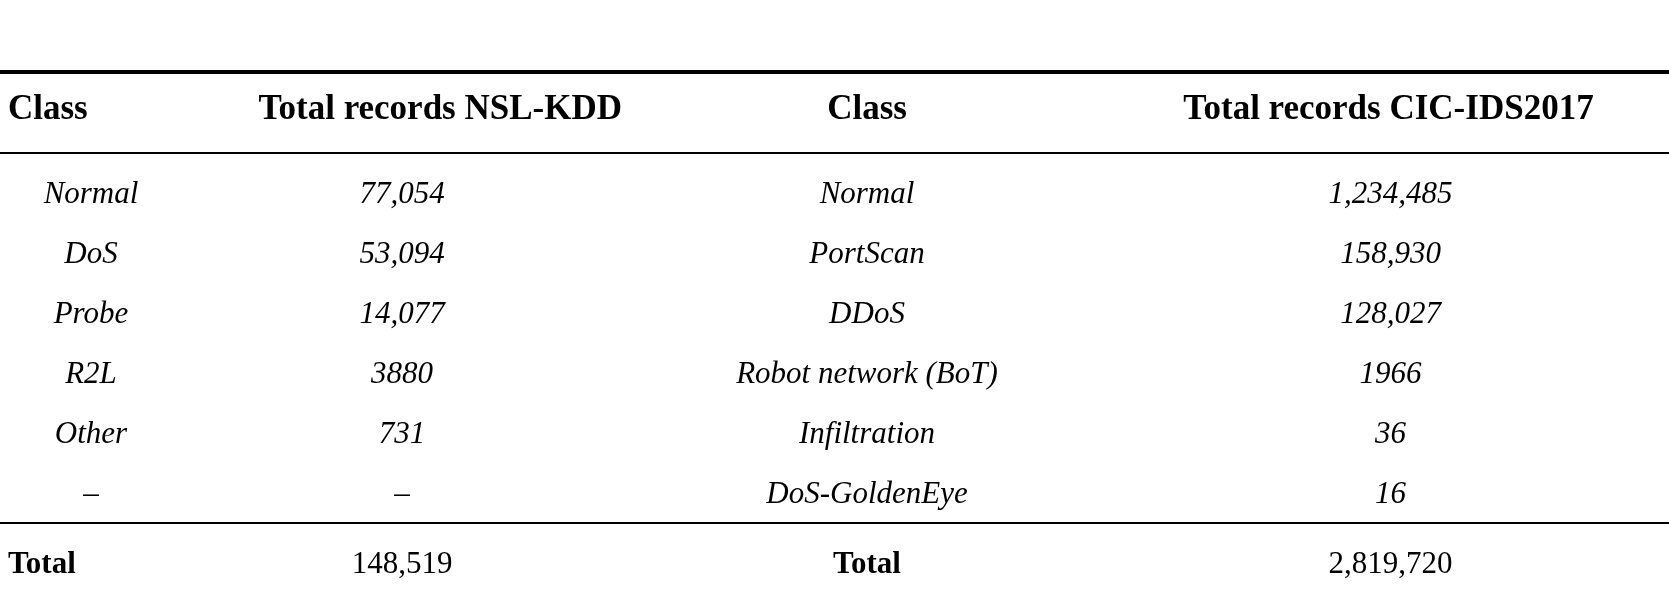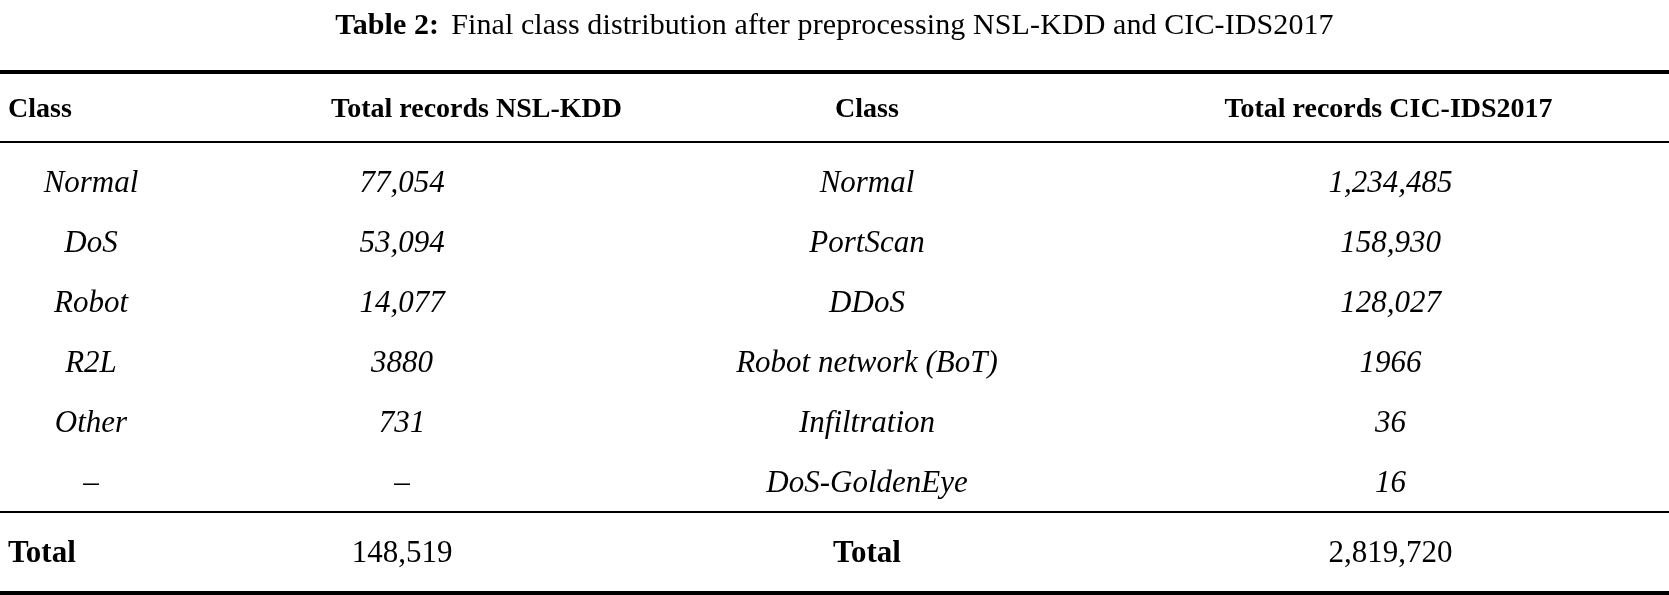--- a/index.html
+++ b/index.html
@@ -58,23 +58,23 @@
   table.tbl col.c1 { width: 182px; }
   table.tbl col.c2 { width: 440px; }
   table.tbl col.c3 { width: 490px; }
   table.tbl col.c4 { width: 557px; }
 
   .rule-top   { border-top: 4px solid #000; }
   .rule-mid   { border-top: 2px solid #000; }
   .rule-bot   { border-top: 4px solid #000; }
 
   thead th {
-    font-size: 28px;
+    font-size: 35px;
     font-weight: bold;
-    padding: 14px 0 13px 0;
+    padding: 14px 0 24px 0;
     line-height: 40px;
     white-space: nowrap;
   }
   thead th.h1 { text-align: left; padding-left: 8px; }
   thead th.h2 { text-align: right; }
   thead th.h3 { text-align: center; }
   thead th.h4 { text-align: center; padding-right: 4px;}
 
   tbody.body-rows td {
     font-size: 31px;
@@ -107,23 +107,20 @@
   tbody.total-rows td.t3 {
     font-weight: bold;
     text-align: center;
   }
 </style>
 </head>
 <body>
 
 <div class="page">
 
-  <div class="caption">
-    <span class="caption-label">Table 2:</span><span class="caption-gap"></span><span class="caption-text">Final class distribution after preprocessing NSL-KDD and CIC-IDS2017</span>
-  </div>
 
   <div class="table-wrap">
     <table class="tbl">
       <colgroup>
         <col class="c1">
           <col class="c2">
           <col class="c3">
           <col class="c4">
       </colgroup>
 
@@ -143,21 +140,21 @@
           <td class="rule-mid">Normal</td>
           <td class="rule-mid">1,234,485</td>
         </tr>
         <tr>
           <td>DoS</td>
           <td>53,094</td>
           <td>PortScan</td>
           <td>158,930</td>
         </tr>
         <tr>
-          <td>Robot</td>
+          <td>Probe</td>
           <td>14,077</td>
           <td>DDoS</td>
           <td>128,027</td>
         </tr>
         <tr>
           <td>R2L</td>
           <td>3880</td>
           <td>Robot network (BoT)</td>
           <td>1966</td>
         </tr>

